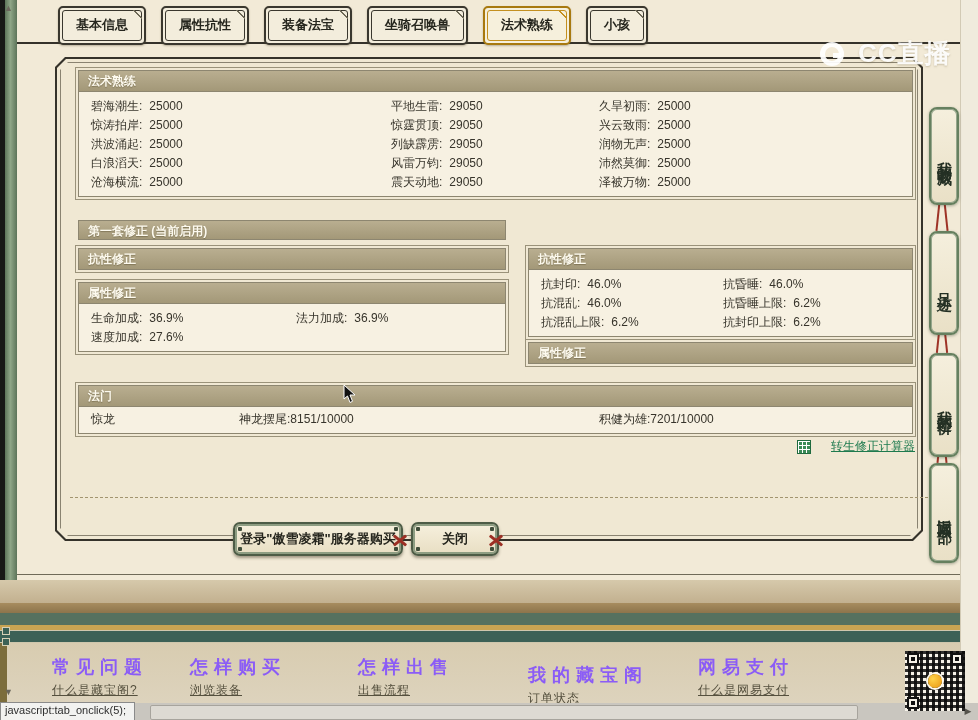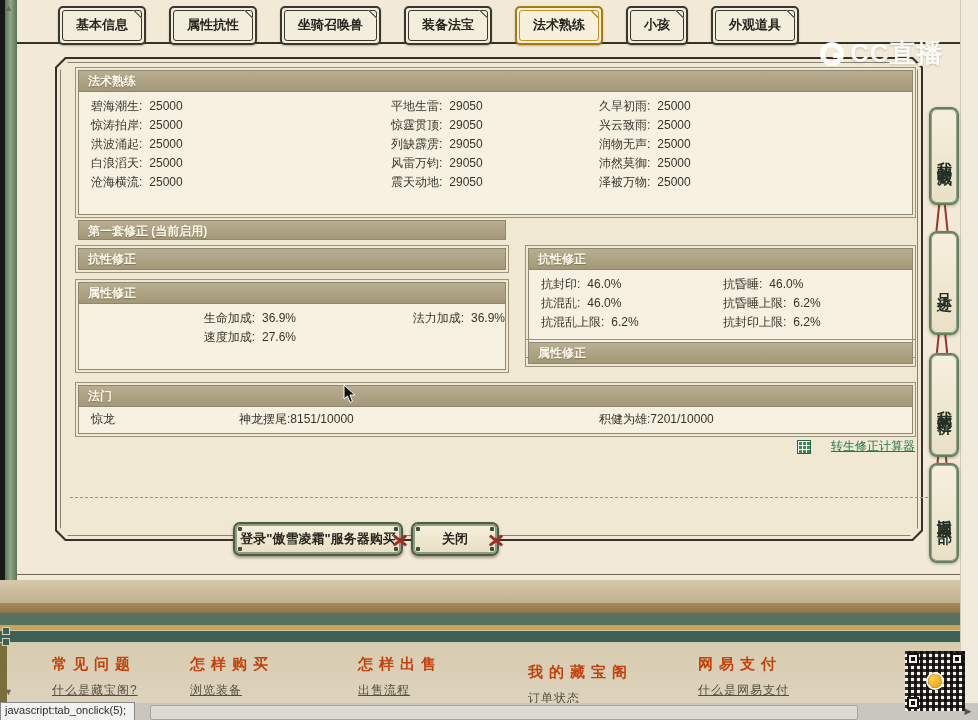--- a/index.html
+++ b/index.html
@@ -14,31 +14,31 @@
     background:linear-gradient(to right,#5d7459,#8fa687 45%,#5d7459);}
   .sb-v{position:absolute;right:0;top:0;width:17px;height:703px;background:#f0ebdd;border-left:1px solid #d2cab5;}
   .sb-arrow{position:absolute;width:17px;text-align:center;font-size:9px;color:#6b675c;line-height:12px;cursor:default;}
   .sb-up{top:2px;}
   .sb-down{top:686px;}
   .sb-h{position:absolute;left:0;top:703px;width:978px;height:17px;background:#c9c6bf;}
   .sb-h-thumb{position:absolute;left:150px;top:2px;width:706px;height:13px;background:#dddad3;border:1px solid #a7a49d;border-radius:2px;}
   .sb-right{position:absolute;right:3px;top:703px;width:14px;height:17px;font-size:9px;color:#55534c;line-height:17px;text-align:center;}
   
   .top-rule{position:absolute;left:17px;top:42px;width:944px;height:2px;background:#35322a;}
-  .tabs{position:absolute;left:58px;top:6px;display:flex;gap:23px;z-index:10;}
+  .tabs{position:absolute;left:58px;top:6px;display:flex;gap:15px;z-index:10;}
   .tab{position:relative;border:2px solid #3a372e;border-radius:5px;background:#f3eddc;padding:2px;cursor:pointer;
        box-shadow:0 1px 2px rgba(80,70,40,.35);}
   .tab-inner{border:1px solid #3a372e;border-radius:3px;padding:5px 13px 6px;font-size:13px;font-weight:bold;color:#26261e;white-space:nowrap;}
   .tab::after{content:"";position:absolute;top:2px;right:2px;width:9px;height:9px;
        background:linear-gradient(to bottom left,transparent 42%,#6f6a58 42%,#6f6a58 54%,transparent 54%);}
   .tab.active{border-color:#a8790f;background:#f6f0dc;}
   .tab.active .tab-inner{border-color:#c49020;}
   .tab.active::after{background:linear-gradient(to bottom left,transparent 42%,#c49020 42%,#c49020 54%,transparent 54%);}
   
-  .watermark{position:absolute;left:820px;top:36px;z-index:50;display:flex;align-items:center;gap:6px;
+  .watermark{position:absolute;left:820px;top:36px;z-index:50;display:flex;align-items:center;gap:14px;
       color:rgba(255,255,255,.92);text-shadow:0 1px 2px rgba(120,105,70,.35);}
   .cc-logo{width:24px;height:24px;border:5px solid rgba(255,255,255,.92);border-radius:50%;box-sizing:border-box;position:relative;}
   .cc-logo::after{content:"";position:absolute;right:-2px;top:6px;width:8px;height:5px;background:rgba(255,255,255,.92);}
   .wm-text{font-size:26px;font-weight:bold;letter-spacing:1px;}
   
   .outer-bg{position:absolute;left:17px;top:44px;width:944px;height:534px;background:#f2ead7;}
   .outer-bottom{position:absolute;left:17px;top:574px;width:944px;height:6px;
       border-top:1px solid #6f6a58;border-bottom:2px solid #35322a;background:#f2ead7;}
   .panel{position:absolute;left:55px;top:57px;width:868px;height:484px;}
   .chamfer{clip-path:polygon(10px 0,calc(100% - 10px) 0,100% 10px,100% calc(100% - 10px),calc(100% - 10px) 100%,10px 100%,0 calc(100% - 10px),0 10px);}
@@ -48,24 +48,24 @@
   .panel-line{position:absolute;inset:5px;border:1px solid #8a8371;pointer-events:none;
       clip-path:polygon(8px 0,calc(100% - 8px) 0,100% 8px,100% calc(100% - 8px),calc(100% - 8px) 100%,8px 100%,0 calc(100% - 8px),0 8px);}
   
   .sec{position:absolute;border:1px solid #8d8670;outline:1px solid #9a927a;outline-offset:2px;background:#f7f1e2;}
   .sec-h{height:20px;line-height:20px;padding-left:9px;font-size:12px;font-weight:bold;color:#fdfaef;
       background:linear-gradient(#b9ae90,#a39878);border-bottom:1px solid #8d8670;
       text-shadow:0 1px 1px rgba(95,85,55,.55);}
   .bar-h{position:absolute;height:20px;line-height:20px;padding-left:9px;box-sizing:border-box;font-size:12px;font-weight:bold;color:#fdfaef;
       background:linear-gradient(#b9ae90,#a39878);border:1px solid #8d8670;
       text-shadow:0 1px 1px rgba(95,85,55,.55);}
-  .sec-b{padding:5px 0 22px;}
+  .sec-b{padding:5px 0 4px;}
   .row{display:grid;height:19px;line-height:19px;font-size:12px;color:#37342b;padding-left:12px;}
   .spell-row{grid-template-columns:300px 208px auto;}
-  .attr-row1{grid-template-columns:205px auto;text-align:right;}
+  .attr-row1{grid-template-columns:205px auto;}
   .res-row2{grid-template-columns:182px auto;}
   .famen-row{grid-template-columns:148px 360px auto;}
   .lbl::after{content:":";}
   .val{margin-left:7px;}
   
   .calc-link{position:absolute;right:8px;top:381px;display:flex;align-items:center;gap:20px;cursor:pointer;}
   .calc-icon{width:12px;height:12px;background-color:#3b8a57;border:1px solid #1e6a3e;
       background-image:linear-gradient(#fff 1px,transparent 1px),linear-gradient(90deg,#fff 1px,transparent 1px);
       background-size:4px 4px;}
   .calc-text{font-size:12px;color:#1e7a4e;text-decoration:underline;}
@@ -98,22 +98,22 @@
   .band-brown{position:absolute;left:0;top:603px;width:978px;height:10px;background:linear-gradient(#a78c5f,#8d744b);}
   .band-teal1{position:absolute;left:0;top:613px;width:978px;height:12px;background:#56715f;}
   .band-gold{position:absolute;left:0;top:625px;width:978px;height:5px;background:#c9a452;}
   .band-teal2{position:absolute;left:0;top:630px;width:978px;height:13px;background:#3c6156;
       border-top:1px solid #cfc7ad;border-bottom:1px solid #cfc7ad;box-sizing:border-box;}
   .handle{position:absolute;left:2px;width:6px;height:6px;border:1px solid #d8d0b6;background:#3c6156;z-index:45;}
   .h1{top:627px;}.h2{top:638px;}
   
   .footer{position:absolute;left:0;top:643px;width:978px;height:60px;background:linear-gradient(#d8ccb0,#ddd3bd);}
   .footer-strip{position:absolute;left:0;top:643px;width:7px;height:60px;background:#7c6d3c;}
-  .fcol-title{position:absolute;top:655px;font-family:"Liberation Serif",serif;font-size:15px;font-weight:bold;
-      color:#c2410c;letter-spacing:6px;white-space:nowrap;}
+  .fcol-title{position:absolute;top:655px;font-family:"Liberation Serif",serif;font-size:18px;font-weight:bold;
+      color:#8b5cf6;letter-spacing:6px;white-space:nowrap;}
   .fcol-link{position:absolute;top:682px;font-size:12px;color:#55503e;text-decoration:underline;letter-spacing:1px;cursor:pointer;white-space:nowrap;}
   .fx1{left:52px;}.fx2{left:190px;}.fx3{left:358px;}.fx4{left:528px;margin-top:8px;}.fx5{left:698px;}
   
   .qr{position:absolute;left:905px;top:651px;width:60px;height:60px;background-color:#f6f2e8;
       background-image:repeating-linear-gradient(0deg,transparent 0 3px,rgba(10,10,10,.85) 3px 6px),
                        repeating-linear-gradient(90deg,transparent 0 3px,rgba(10,10,10,.9) 3px 6px);
       z-index:46;}
   .qf{position:absolute;width:12px;height:12px;border:2px solid #111;box-shadow:inset 0 0 0 2px #f6f2e8;background:#111;box-sizing:border-box;}
   .qf-tl{left:2px;top:2px;}.qf-tr{right:2px;top:2px;}.qf-bl{left:2px;bottom:2px;}
   .qr-m{position:absolute;left:50%;top:50%;transform:translate(-50%,-50%);width:14px;height:14px;border-radius:50%;
@@ -132,33 +132,30 @@
 <div class="top-rule"></div>
 
 <div class="tabs">
   <div class="tab">
       <div class="tab-inner">基本信息</div>
     </div>
   <div class="tab">
       <div class="tab-inner">属性抗性</div>
     </div>
   <div class="tab">
+      <div class="tab-inner">装备法宝</div>
+    </div>
+  <div class="tab">
       <div class="tab-inner">坐骑召唤兽</div>
-    </div>
-  <div class="tab">
-      <div class="tab-inner">装备法宝</div>
     </div>
   <div class="tab active">
       <div class="tab-inner">法术熟练</div>
     </div>
   <div class="tab">
       <div class="tab-inner">小孩</div>
-    </div>
-  <div class="tab">
-      <div class="tab-inner">外观道具</div>
     </div>
 </div>
 
 <div class="watermark">
   <span class="cc-logo"></span>
   <span class="wm-text">CC直播</span>
 </div>
 
 <div class="panel">
   <div class="panel-frame chamfer"></div>

